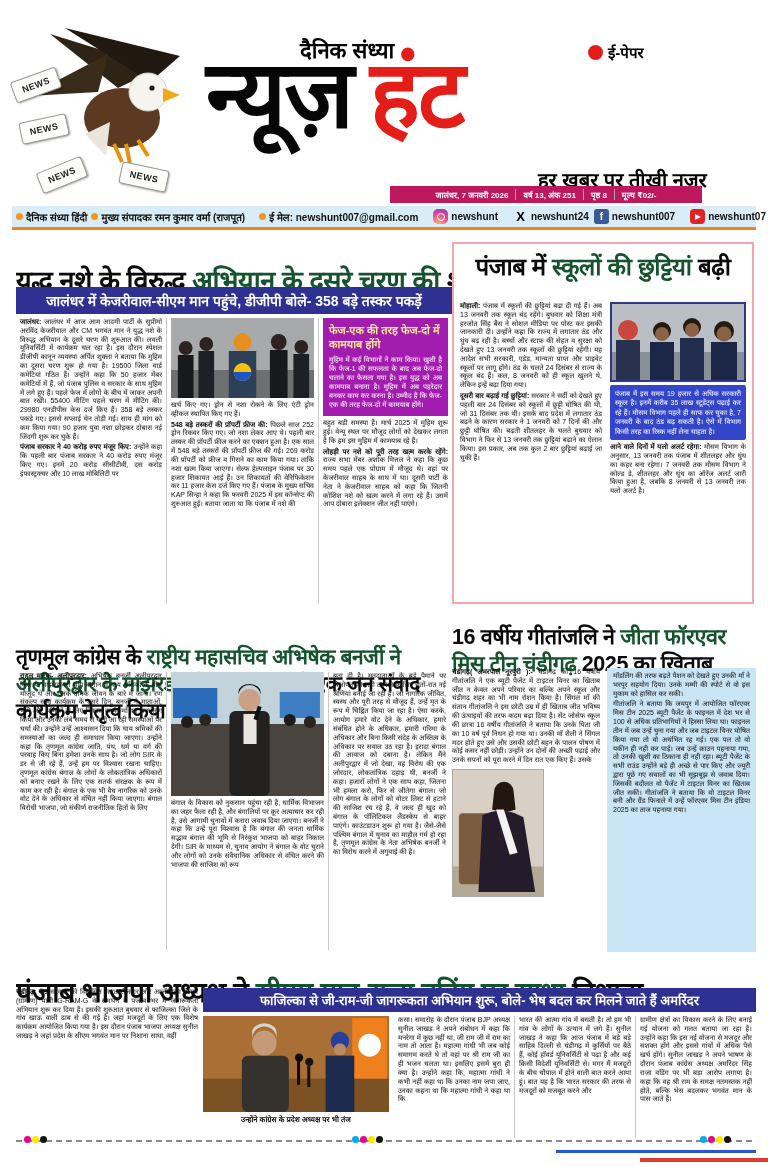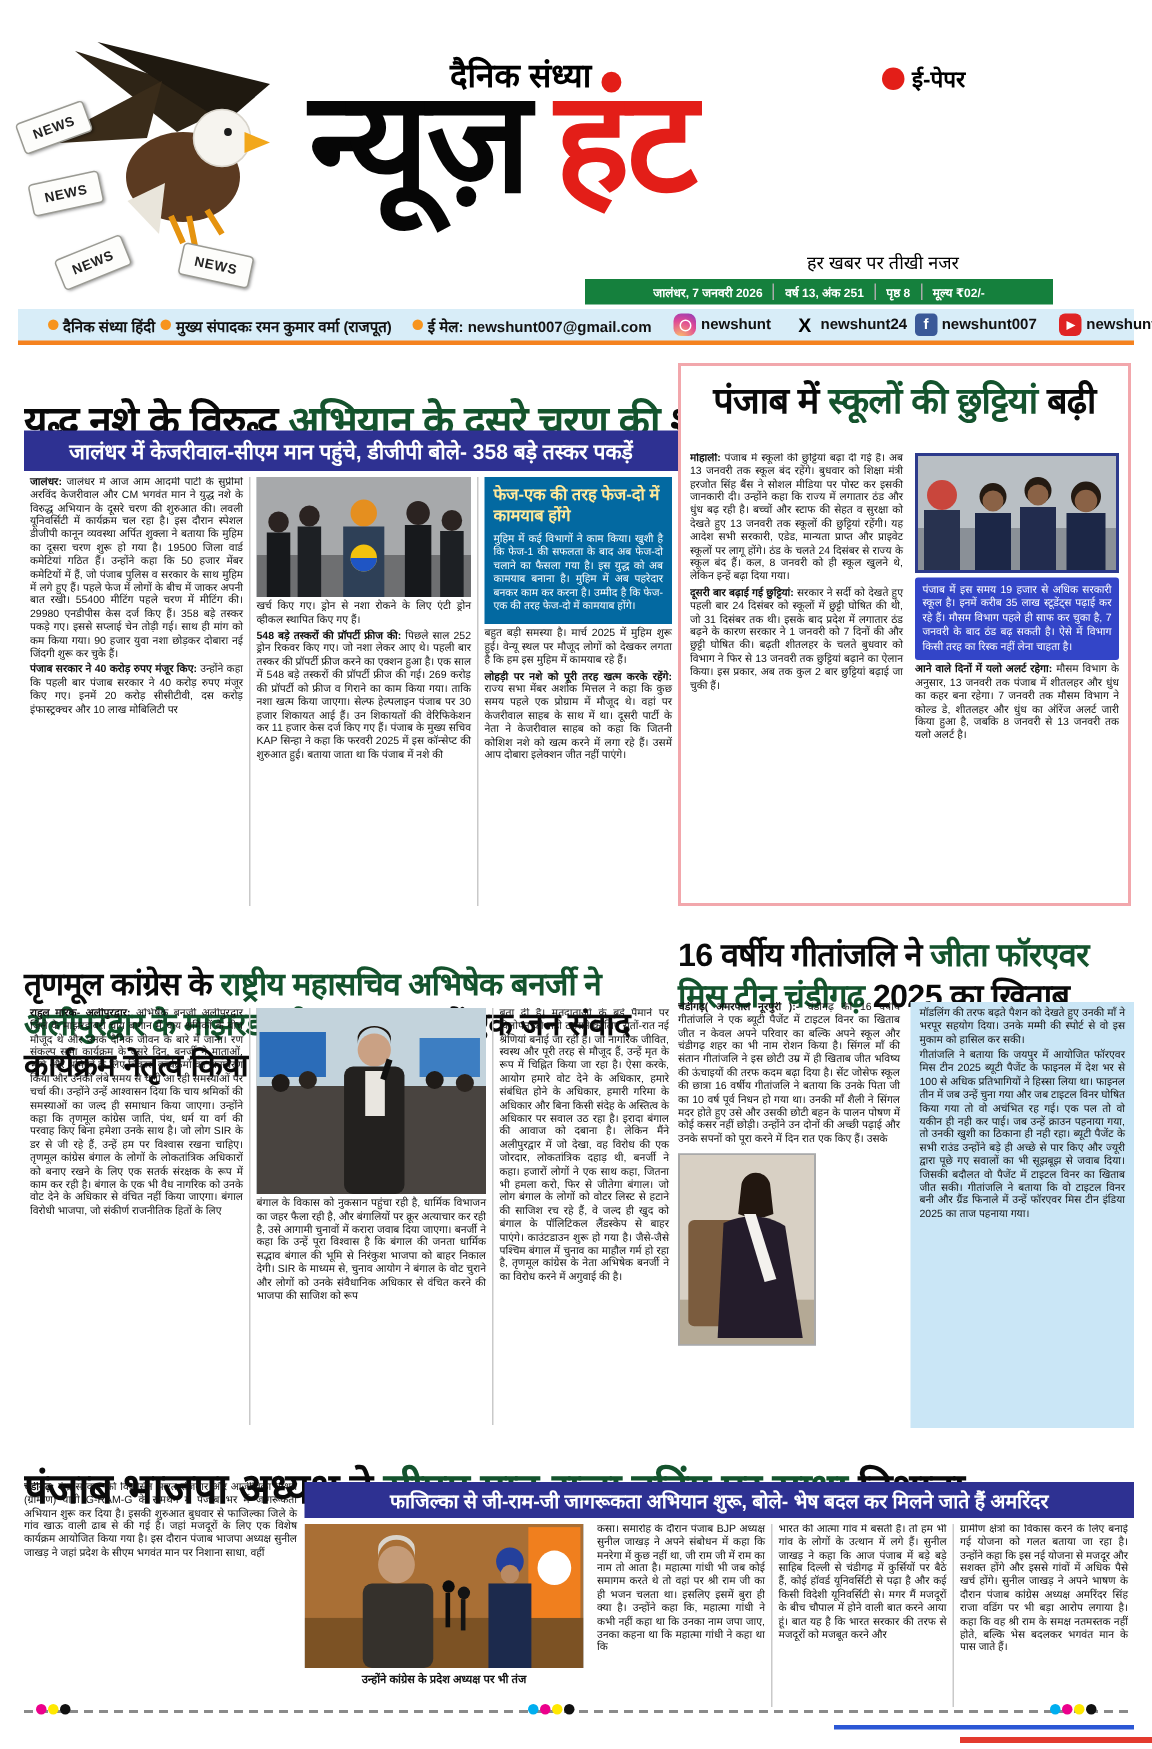--- a/index.html
+++ b/index.html
@@ -11,27 +11,27 @@
   .chit{position:absolute;width:46px;height:20px;background:#fdfdfb;border:1px solid #9a9a93;border-radius:3px;
         display:flex;align-items:center;justify-content:center;font:bold 9px "Liberation Sans","DejaVu Sans",sans-serif;
         color:#222;box-shadow:1px 1px 2px rgba(0,0,0,.35);letter-spacing:.5px}
   .edition{left:300px;top:34px;font-size:22px;font-weight:800;color:#000}
   .mast-title{left:206px;top:46px;display:flex;gap:18px;line-height:1.05}
   .mast-title span{font-size:94px;font-weight:700;letter-spacing:-2px}
   .t-black{color:#060606}.t-red{color:#e31e18}
   .epaper{left:588px;top:42px;display:flex;align-items:center;gap:5px}
   .epaper .rdot{width:15px;height:15px;border-radius:50%;background:#e31e18}
   .epaper .lbl{font-size:15px;font-weight:800;color:#000}
-  .tagline{left:538px;top:166px;font-size:12px;font-weight:400;color:#000}
-  .issue-bar{left:390px;top:186px;width:312px;height:17px;background:#15803d;color:#fff;
+  .tagline{left:538px;top:166px;font-size:20px;font-weight:700;color:#000}
+  .issue-bar{left:390px;top:186px;width:312px;height:17px;background:#be185d;color:#fff;
              display:flex;align-items:center;justify-content:center;font-size:8px;font-weight:bold}
   .issue-bar span{padding:0 7px;border-right:1px solid #aaa;white-space:nowrap}
   .issue-bar span:last-child{border-right:none}
   .info-bar{left:12px;top:206px;width:744px;height:24px;background:#d8edf8;border-bottom:3px solid #f5821f;
-            display:flex;align-items:center;font-size:10px;font-weight:bold;padding:0 16px;box-sizing:border-box;white-space:nowrap}
+            display:flex;align-items:center;font-size:10px;font-weight:bold;padding:0 0;box-sizing:border-box;white-space:nowrap}
   .ib-item{display:flex;align-items:center}
   .odot{width:7px;height:7px;border-radius:50%;background:#f7941d;margin:0 3px 0 4px;flex:none}
   .vsep{width:1px;background:#333;align-self:stretch;margin:0 5px}
   .chip{display:flex;align-items:center}
   .sicon{width:15px;height:15px;border-radius:3px;display:inline-flex;align-items:center;justify-content:center;
          color:#fff;font-size:10px;font-weight:900;margin:0 3px 0 5px;flex:none}
   .insta{background:radial-gradient(circle at 30% 110%,#fdc468 0%,#df4996 60%,#8a3ab9 100%);border-radius:5px}
   .insta::after{content:"";width:6px;height:6px;border:1.6px solid #fff;border-radius:50%}
   .xic{background:transparent;color:#000;font-size:13px;font-weight:900}
   .fb{background:#3b5998}
@@ -45,21 +45,21 @@
   .bt{font-size:7px;line-height:1.26;text-align:justify;margin:0 0 2px}
   .cols{display:flex}
   .col{overflow:hidden;padding:0 4px;box-sizing:border-box}
   .col+.col{border-left:1px solid #c9c9c9}
   .photo{position:relative;overflow:hidden;background:#9aa0a6}
   .photo svg{display:block;width:100%;height:100%}
   
   .lead-h{left:16px;top:243px;width:436px;font-size:27px}
   .lead-sub{left:16px;top:287px;width:436px;background:#2e3192;font-size:14px;padding:4px 0}
   .lead-cols{left:16px;top:318px;width:436px;height:286px}
-  .blackbox{background:#0369a1;color:#fff;padding:6px 6px 7px;margin-bottom:3px}
+  .blackbox{background:#a21caf;color:#fff;padding:6px 6px 7px;margin-bottom:3px}
   .blackbox .bb-title{color:#ffe99a;font-size:11px;font-weight:800;line-height:1.25;margin-bottom:3px}
   .blackbox .bb-body{font-size:7px;line-height:1.3;text-align:justify}
   
   .schools-box{left:452px;top:242px;width:302px;height:362px;border:2px solid #f2a7ac;box-sizing:border-box;padding:4px 6px}
   .schools-h{font-size:24px;text-align:center;margin-top:1px}
   .schools-sub{background:#1d8c3f;font-size:13px;padding:3px 0;margin:4px 0}
   .cap-blue{background:#283593;color:#fff;font-weight:800;font-size:11.5px;line-height:1.2;text-align:center;padding:3px 2px}
   .hl-blue{background:#3345c8;color:#fff;font-size:7px;line-height:1.35;text-align:justify;padding:4px 5px;margin:3px 0 3px;border-radius:2px}
   
   .tmc-h{left:16px;top:627px;width:432px;font-size:21px;line-height:1.28}

